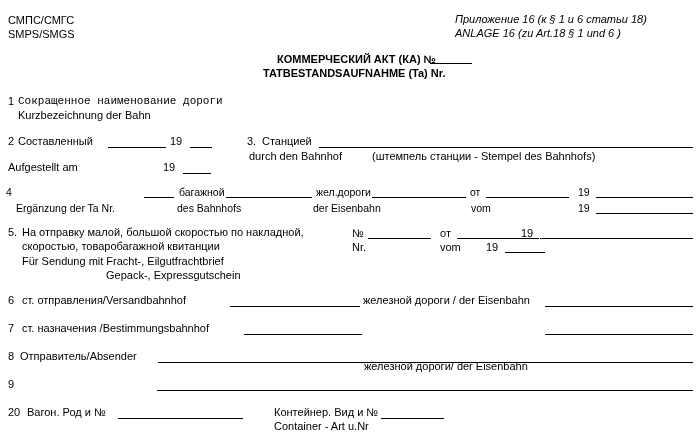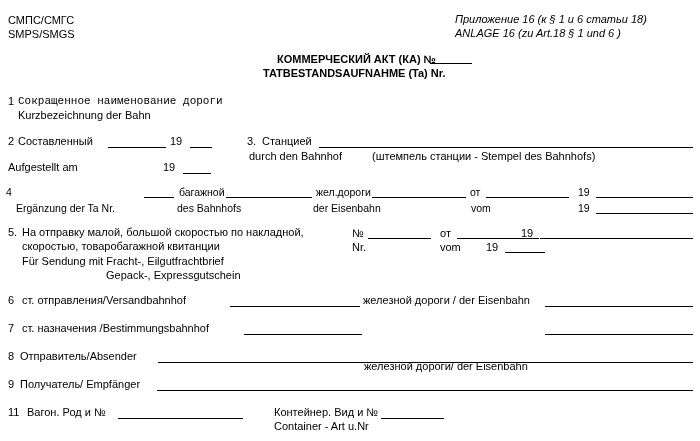--- a/index.html
+++ b/index.html
@@ -112,24 +112,23 @@
   <div class="abs t11" style="left:22px; top:322px;">ст. назначения /Bestimmungsbahnhof</div>
   <div class="rule" style="left:244px; top:334px; width:118px;"></div>
   <div class="abs t11" style="left:364px; top:316px;margin-top:44px;">железной дороги/ der Eisenbahn</div>
   <div class="rule" style="left:545px; top:334px; width:148px;"></div>
 
   <div class="abs t11" style="left:8px; top:350px;">8</div>
   <div class="abs t11" style="left:20px; top:350px;">Отправитель/Absender</div>
   <div class="rule" style="left:158px; top:362px; width:535px;"></div>
 
   <div class="abs t11" style="left:8px; top:378px;">9</div>
-  <div class="abs t11" style="left:20px; top:378px;">Получатель/ Empfänger</div>
   <div class="rule" style="left:157px; top:390px; width:536px;"></div>
 
-  <div class="abs t11" style="left:8px; top:406px;">11</div>
+  <div class="abs t11" style="left:8px; top:406px;">20</div>
   <div class="abs t11" style="left:27px; top:406px;">Вагон. Род и №</div>
   <div class="rule" style="left:118px; top:418px; width:125px;"></div>
 
   <div class="abs t11" style="left:256px; top:406px;margin-top:46px;">11</div>
   <div class="abs t11" style="left:274px; top:406px;">Контейнер. Вид и №</div>
   <div class="rule" style="left:381px; top:418px; width:63px;"></div>
   <div class="abs t11" style="left:274px; top:420px;">Container - Art u.Nr</div>
 
 </div>
 

